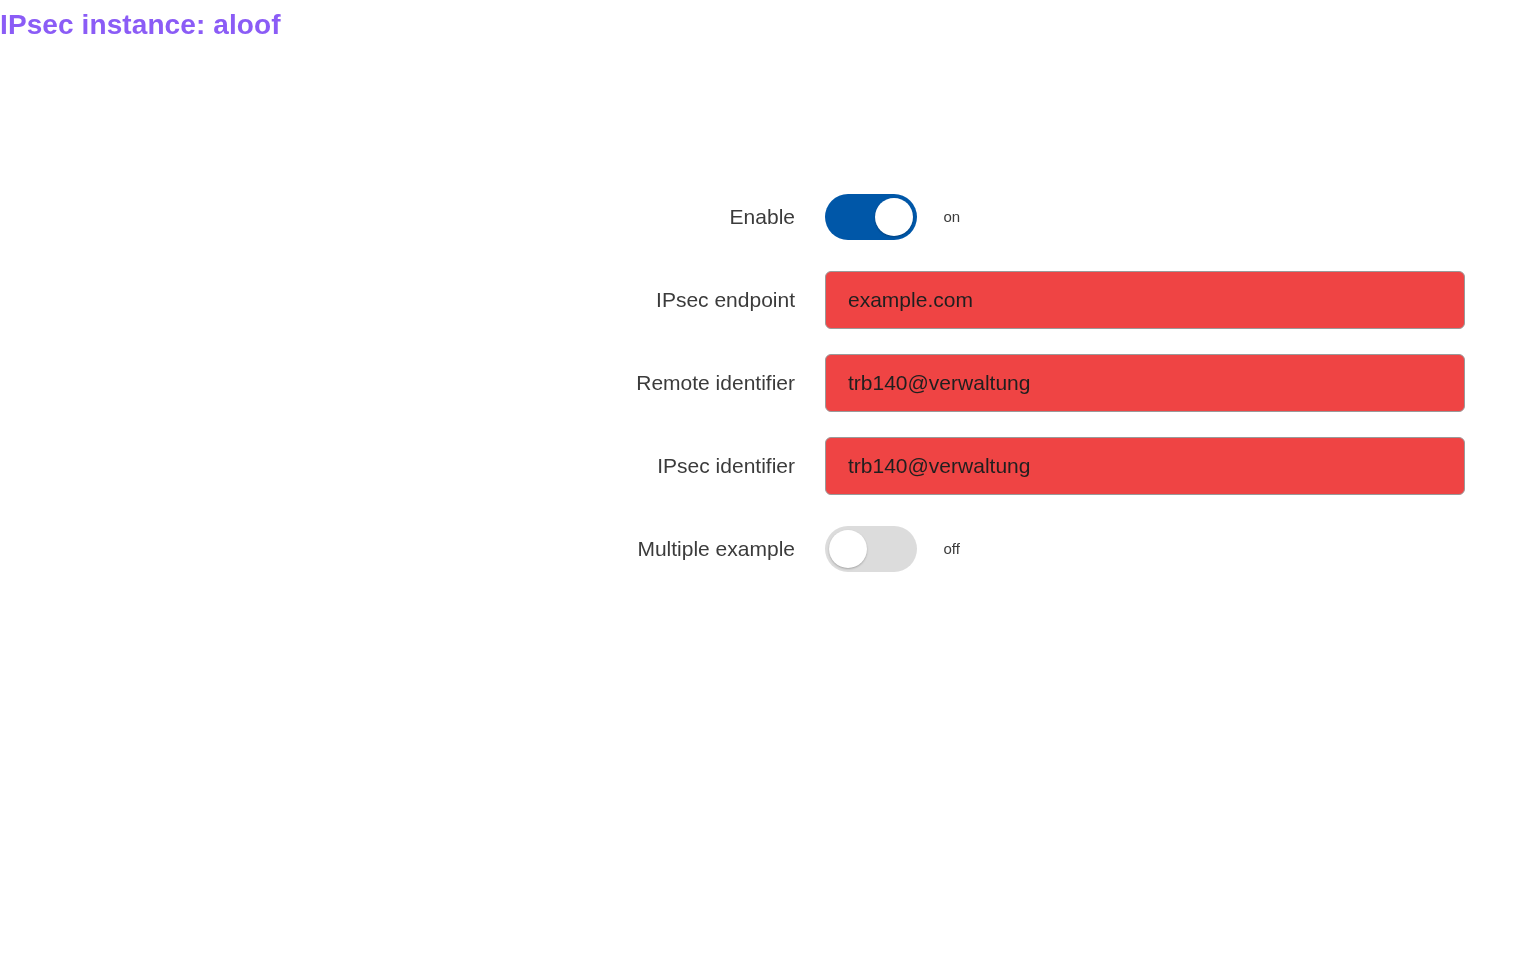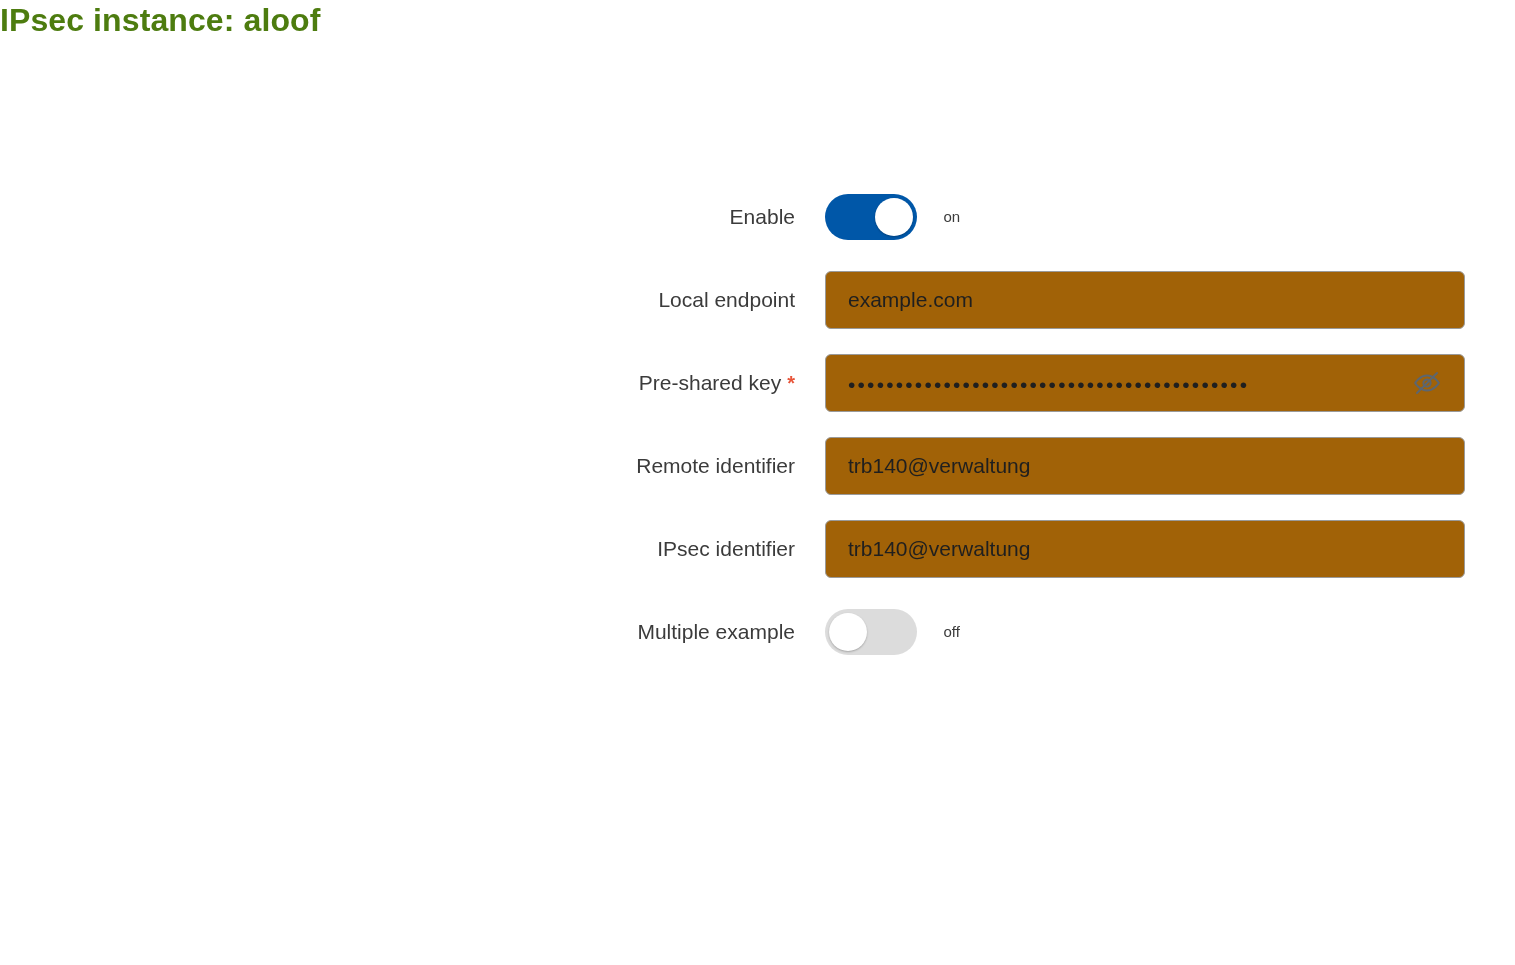--- a/index.html
+++ b/index.html
@@ -14,24 +14,24 @@
   }
   .page {
     position: relative;
     width: 1515px;
     height: 965px;
     overflow: hidden;
   }
   .page-title {
     position: absolute;
     left: 0px;
-    top: 2px;
-    font-size: 32px;
+    top: 9px;
+    font-size: 28px;
     font-weight: 600;
-    color: #4d7c0f;
+    color: #8b5cf6;
     letter-spacing: 0.1px;
     white-space: nowrap;
   }
   .form {
     position: absolute;
     left: 0;
     top: 175px;
     width: 1515px;
   }
   .row {
@@ -57,21 +57,21 @@
   }
   .control {
     position: relative;
     width: 640px;
   }
   .input {
     width: 640px;
     height: 58px;
     border: 1px solid #9a9a9a;
     border-radius: 6px;
-    background: #a16207;
+    background: #ef4444;
     display: flex;
     align-items: center;
     padding: 0 22px;
     font-size: 21px;
     color: #1f1f1f;
   }
   .input .value {
     flex: 1;
     white-space: nowrap;
     overflow: hidden;
@@ -146,46 +146,29 @@
       <div class="label">Enable</div>
       <div class="control">
         <div class="switch on">
           <div class="knob"></div>
         </div>
         <span class="switch-state">on</span>
       </div>
     </div>
 
     <div class="row">
-      <div class="label">Local endpoint</div>
+      <div class="label">IPsec endpoint</div>
       <div class="control">
         <div class="input">
           <span class="value">example.com</span>
         </div>
       </div>
     </div>
 
 
-    <div class="row">
-      <div class="label">
-        <span>Pre-shared key</span><span class="req">*</span>
-      </div>
-      <div class="control">
-        <div class="input">
-          <span class="dots">••••••••••••••••••••••••••••••••••••••••••</span>
-          <span class="eye">
-            <svg viewBox="0 0 24 24" width="30" height="30" fill="none" stroke="#5c6670" stroke-width="1.6" stroke-linecap="round" stroke-linejoin="round">
-              <path d="M2.5 12s3.6-6 9.5-6 9.5 6 9.5 6-3.6 6-9.5 6S2.5 12 2.5 12z"></path>
-              <circle cx="12" cy="12" r="2.9"></circle>
-              <line x1="4" y1="20" x2="20" y2="4"></line>
-            </svg>
-          </span>
-        </div>
-      </div>
-    </div>
 
     <div class="row">
       <div class="label">Remote identifier</div>
       <div class="control">
         <div class="input">
           <span class="value">trb140@verwaltung</span>
         </div>
       </div>
     </div>
 

